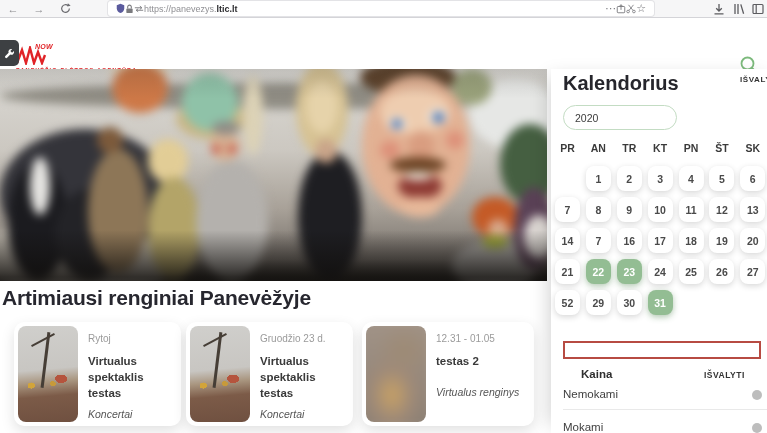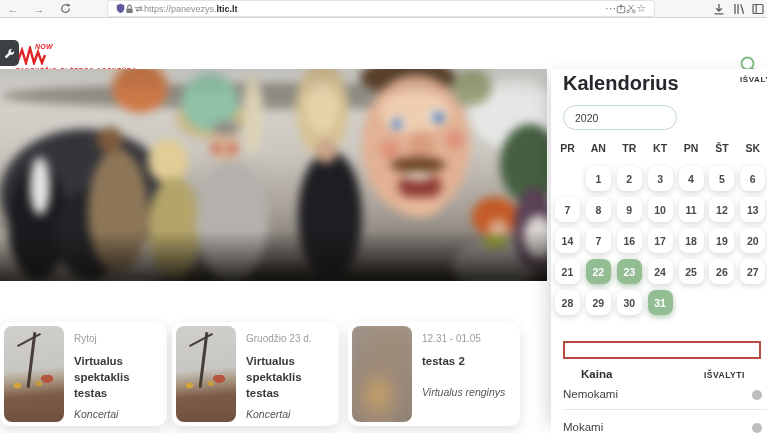--- a/index.html
+++ b/index.html
@@ -30,21 +30,21 @@
 
   
   .hero { position:absolute; left:0; top:69px; width:547px; height:212px; overflow:hidden;
           background:linear-gradient(180deg,#dbd9d4 0%,#ccc8c1 38%,#a8a198 66%,#76706a 90%,#2a2824 100%); }
   .hero-blobs { position:absolute; inset:0; filter:blur(5px); }
   .hero-blobs i { position:absolute; display:block; border-radius:50%; }
   .hero-vignette { position:absolute; inset:0; background:linear-gradient(180deg,rgba(40,40,40,.14) 0%,rgba(0,0,0,0) 14%,rgba(0,0,0,0) 76%,rgba(16,14,12,.8) 98%); }
 
   
   .events-heading { position:absolute; left:2px; top:286px; font-size:21px; font-weight:800; color:#27272f; letter-spacing:-.2px; }
-  .cards { position:absolute; left:0; top:322px; width:528px; height:106px; }
+  .cards { position:absolute; left:14px; top:322px; width:528px; height:106px; }
   .card { position:absolute; top:0; width:167px; height:104px; background:#fff; border-radius:10px; box-shadow:0 5px 14px rgba(0,0,0,.12); display:flex; gap:10px; padding:4px; cursor:pointer; }
   .card.c0 { left:0; } .card.c1 { left:172px; } .card.c2 { left:348px; width:172px; }
   .cimg { position:relative; width:60px; height:96px; border-radius:8px; flex:none; overflow:hidden; }
   .cimg.park { background:
       radial-gradient(6px 5px at 22% 62%, #d2a43a 60%, transparent 61%),
       radial-gradient(5px 4px at 58% 60%, #c79a3a 60%, transparent 61%),
       radial-gradient(10px 7px at 72% 55%, #b5543d 60%, transparent 61%),
       linear-gradient(175deg,#d0cfcc 0%,#c8c6c2 45%,#a99680 58%,#7c5b48 72%,#6f5040 100%); }
   .cimg.park::before { content:""; position:absolute; left:44%; top:6%; width:3px; height:58%; background:#463e36; transform:rotate(7deg); }
   .cimg.park::after { content:""; position:absolute; left:20%; top:14%; width:26px; height:2px; background:#463e36; transform:rotate(-28deg); }
@@ -223,20 +223,21 @@
         <i style="left: 452px; top: 172px; width: 86px; height: 50px; background: rgb(165, 162, 158);"></i>
         <i style="left: 472px; top: 128px; width: 46px; height: 40px; background: rgb(196, 90, 38);"></i>
         <i style="left: 488px; top: 150px; width: 20px; height: 20px; background: rgb(216, 168, 140);"></i>
         <i style="left: 482px; top: 166px; width: 26px; height: 14px; background: rgb(151, 161, 56);"></i>
         <i style="left: 514px; top: 118px; width: 40px; height: 84px; background: rgb(90, 65, 86);"></i>
         <i style="left: 524px; top: 146px; width: 30px; height: 44px; background: rgb(220, 215, 211);"></i>
       </div>
     <div class="hero-vignette"></div>
   </div>
 
+  <div class="events-heading">Artimiausi renginiai Panevėžyje</div>
   <div class="cards">
       <div class="card c0">
         <div class="cimg park"></div>
         <div class="ctext">
           <div class="cdate">Rytoj</div>
           <div class="ctitle">Virtualus spektaklis testas</div>
           <div class="ccat">Koncertai</div>
         </div>
       </div>
       <div class="card c1">
@@ -296,21 +297,21 @@
         <div class="daycell">18</div>
         <div class="daycell">19</div>
         <div class="daycell">20</div>
         <div class="daycell">21</div>
         <div class="daycell sel">22</div>
         <div class="daycell sel">23</div>
         <div class="daycell">24</div>
         <div class="daycell">25</div>
         <div class="daycell">26</div>
         <div class="daycell">27</div>
-        <div class="daycell">28</div>
+        <div class="daycell">52</div>
         <div class="daycell">29</div>
         <div class="daycell">30</div>
         <div class="daycell sel">31</div>
       </div>
     <div class="red-input"></div>
     <div class="price-label">Kaina</div>
     <div class="price-clear">IŠVALYTI</div>
     <div class="opt-label opt1">Nemokami</div>
     <div class="dot dot1"></div>
     <div class="sb-divider"></div>

